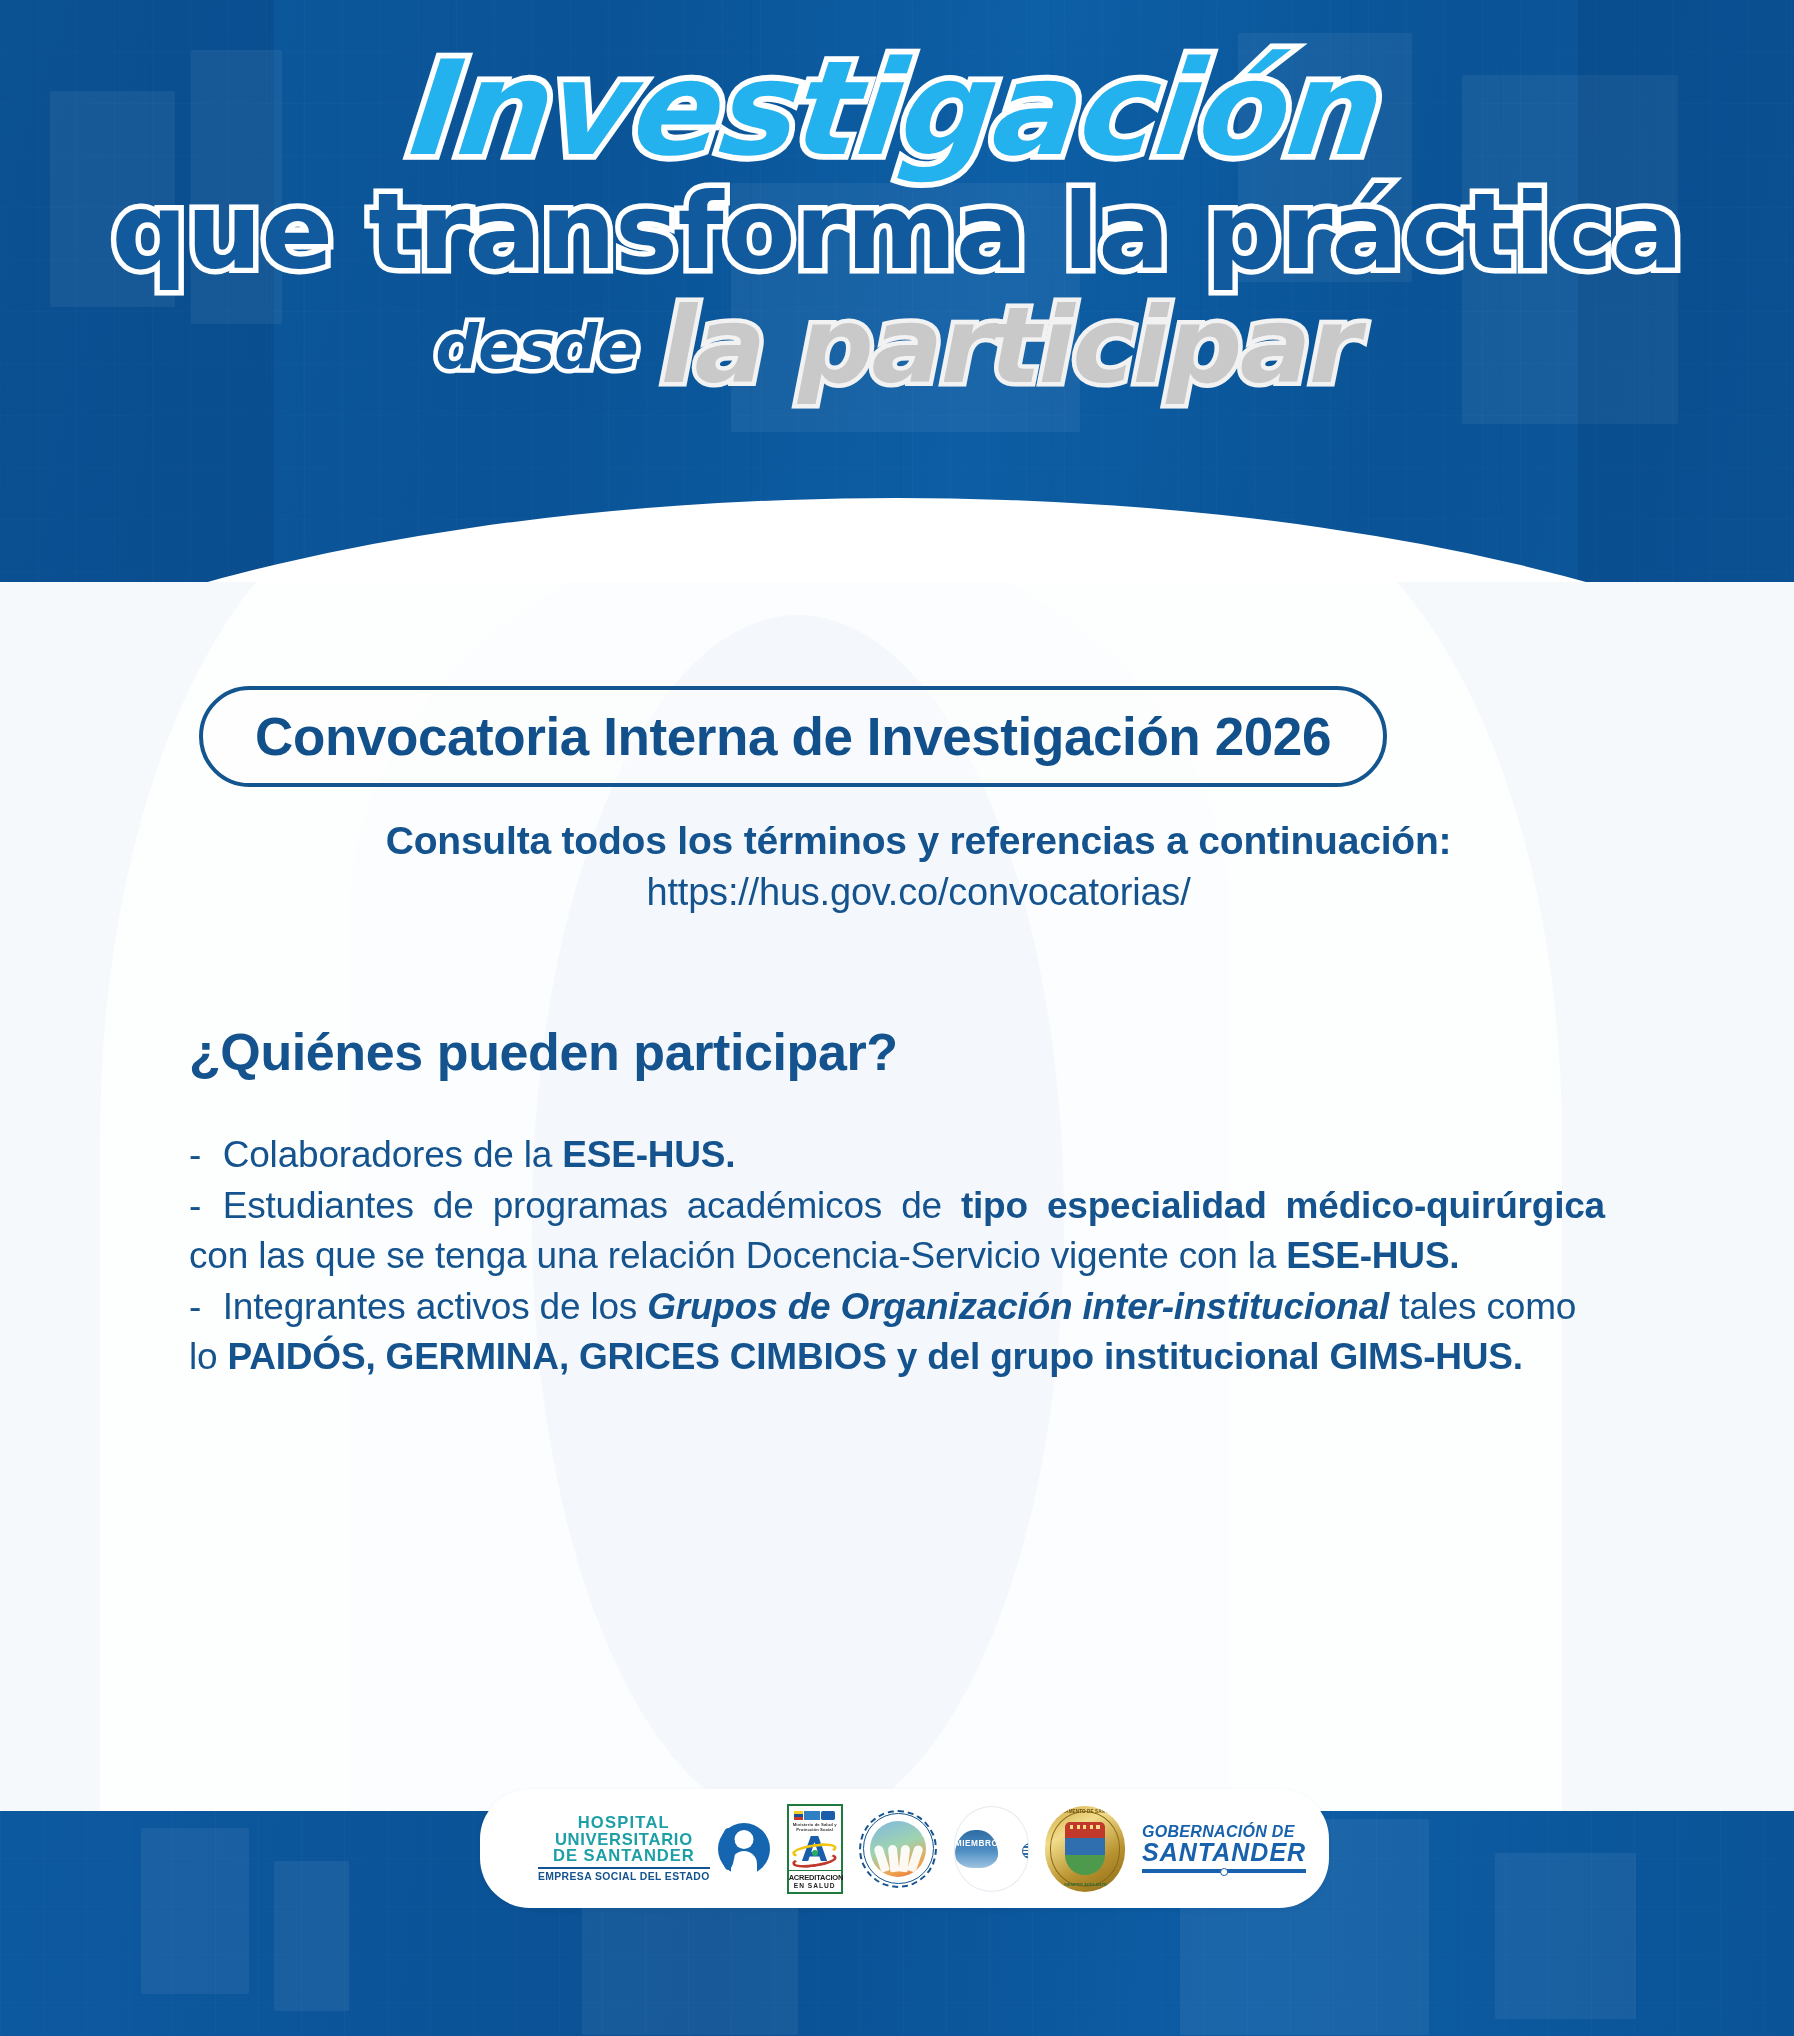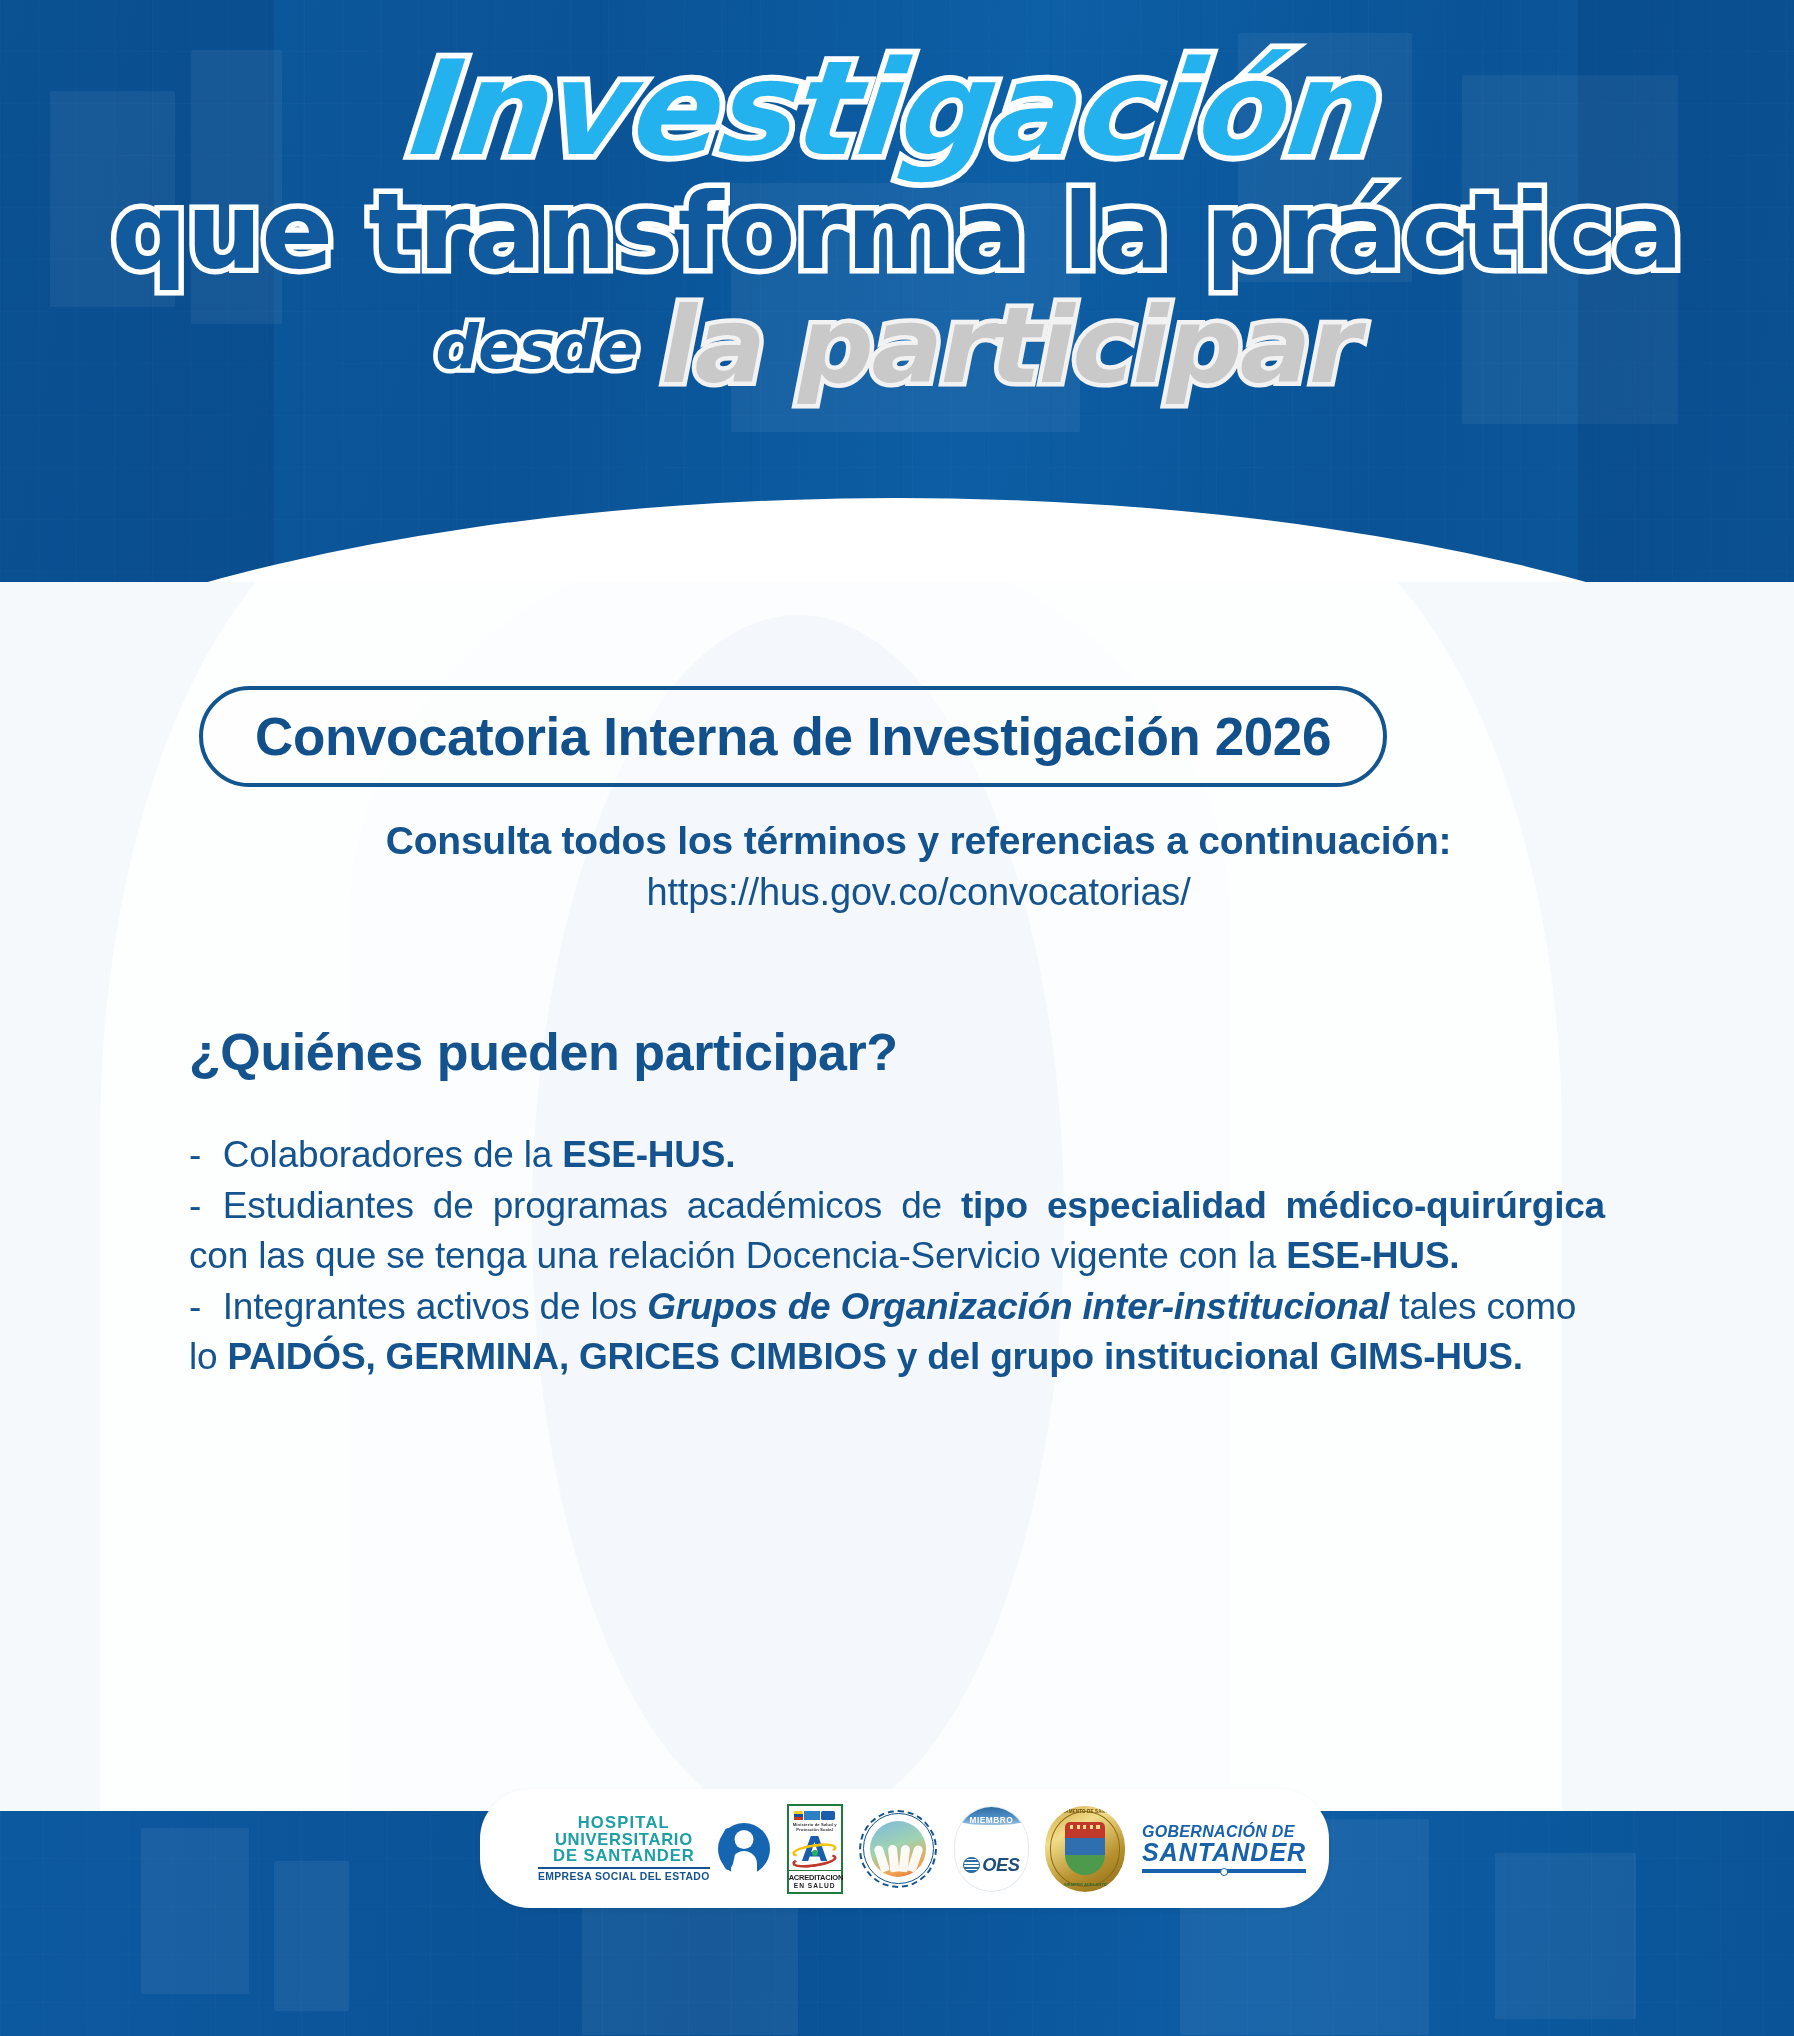--- a/index.html
+++ b/index.html
@@ -378,21 +378,21 @@
     position:absolute; inset:1.7px; border-radius:50%;
     border:1.7px solid #14538e;
   }
 
   
   .oes {
     width:75px; height:86px; flex:0 0 75px;
     border-radius:50%/46%; background:#ffffff;
     border:0.8px solid #e4eaf0;
     position:relative; overflow:hidden;
-    display:flex; flex-direction:column; align-items:center;gap:24px;
+    display:flex; flex-direction:row; align-items:center;gap:24px;
   }
   .oes-top {
     width:100%; height:38px;
     background:linear-gradient(180deg,#2e6da4 0%,#4e8ec4 55%,#9fc3e0 100%);
     border-radius:50% 50% 46% 46% / 70% 70% 40% 40%;
     display:flex; align-items:flex-start; justify-content:center;
     padding-top:8.3px;
   }
   .oes-top span { font-size:8.3px; font-weight:700; color:#ffffff; letter-spacing:0.5px; }
   .oes-mid { display:flex; align-items:center; gap:2.5px; margin-top:5px;font-style:italic; }

